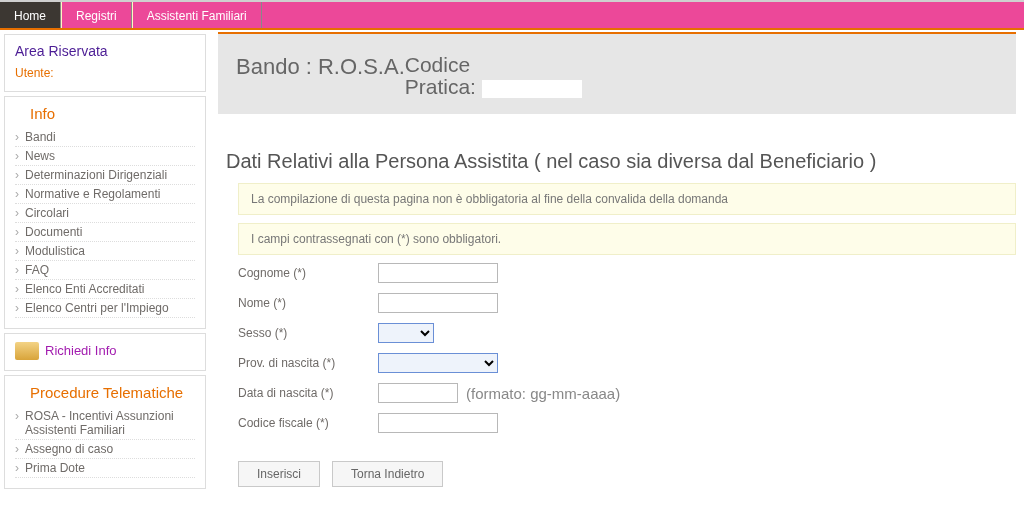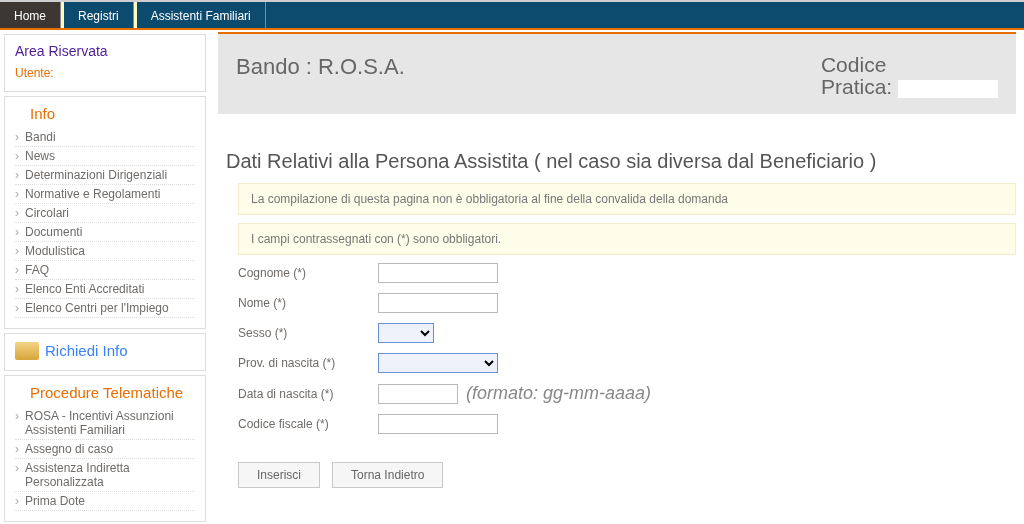--- a/index.html
+++ b/index.html
@@ -5,32 +5,32 @@
   * { box-sizing: border-box; }
   body {
     margin: 0;
     font-family: "Trebuchet MS", Verdana, Arial, sans-serif;
     font-size: 13px;
     color: #444;
     background: #fff;
   }
   .wrap { width: 1024px; }
   .topbar {
-    background: #0c4a6e;
+    background: #ec4899;
     border-top: 2px solid #cfcfcf;
     border-bottom: 2px solid #e76f00;
     display: flex;
     height: 30px;
   }
   .topbar .tab {
     color: #fff;
     font-size: 12px;
     padding: 7px 14px;
     border-right: 1px solid #888;
-    border-left: 3px solid #fef9c3;
+    border-left: 1px solid #fef9c3;
     cursor: pointer;
   }
   .topbar .tab:first-child { border-left: none; }
   .topbar .tab.active { background: #3c3732; }
   .layout { display: flex; }
   .sidebar {
     width: 210px;
     padding: 4px;
   }
   .side-box {
@@ -65,30 +65,30 @@
     left: 0;
     color: #aaa;
   }
   .richiedi-row { display: flex; align-items: center; gap: 6px; }
   .richiedi-icon {
     width: 24px; height: 18px;
     background: linear-gradient(#f3d385,#d8a43a);
     border-radius: 2px;
     position: relative;
   }
-  .richiedi-link { color: #3b82f6; font-size: 15px; cursor: pointer; }
+  .richiedi-link { color: #a21caf; font-size: 13px; cursor: pointer; }
   .main {
     flex: 1;
     padding: 12px 8px 12px 8px;
   }
   .header-band {
     background: #e6e6e6;
     padding: 20px 18px 16px 18px;
     display: flex;
-    justify-content: space-between;
+    justify-content: flex-start;
     align-items: flex-start;
     border-top: 2px solid #e76f00;
     margin-top: -10px;
   }
   .header-band h1 {
     margin: 0;
     color: #666;
     font-size: 22px;
     font-weight: normal;
   }
@@ -123,21 +123,21 @@
   }
   .formrow select {
     border: 1px solid #6a8fd6;
     background: #eef3fb;
     font-size: 12px;
     height: 20px;
   }
   .sel-sesso { width: 56px; }
   .sel-prov { width: 120px; }
   .sel-comune { width: 30px; }
-  .hint { font-style: italic; color: #888; font-size: 18px; margin-left: 8px; }
+  .hint { color: #888; font-size: 15px; margin-left: 8px; }
   .btnrow { margin: 28px 0 0 20px; display: flex; gap: 12px; }
   .btn {
     border: 1px solid #c9c9c9;
     background: #f6f6f6;
     color: #666;
     font-size: 12px;
     padding: 5px 18px;
     cursor: pointer;
   }
 </style>
@@ -180,21 +180,20 @@
           <span class="richiedi-icon"></span>
           <span class="richiedi-link">Richiedi Info</span>
         </div>
       </div>
 
       <div class="side-box">
         <div class="side-title">Procedure Telematiche</div>
         <ul class="side-list">
           <li>ROSA - Incentivi Assunzioni Assistenti Familiari</li>
           <li>Assegno di caso</li>
-          <li>Assistenza Indiretta Personalizzata</li>
           <li>Prima Dote</li>
         </ul>
       </div>
     </div>
 
     <div class="main">
       <div class="header-band">
         <h1>Bando : R.O.S.A.</h1>
         <div class="codice-box">
           <span>Codice</span><br>

